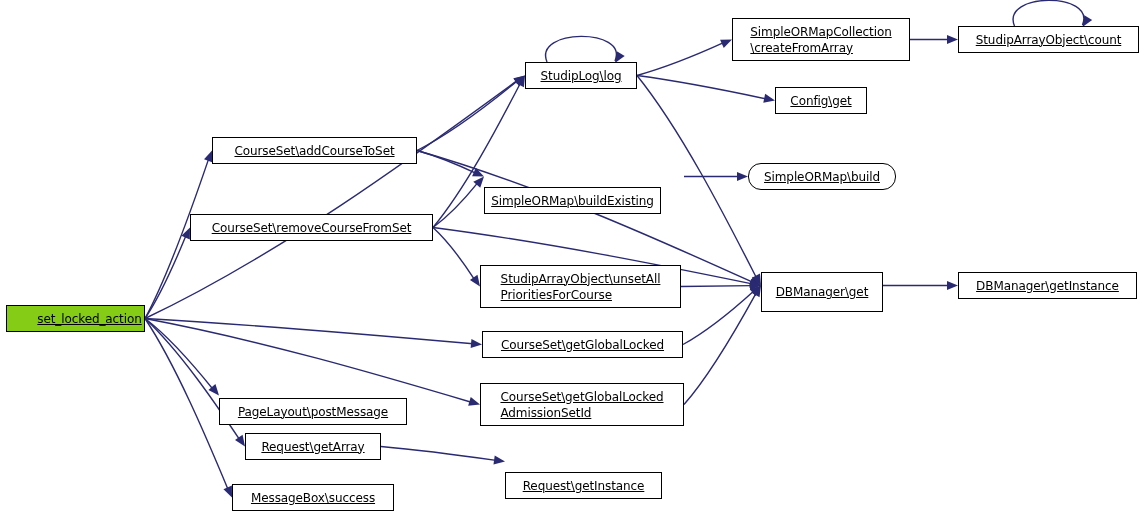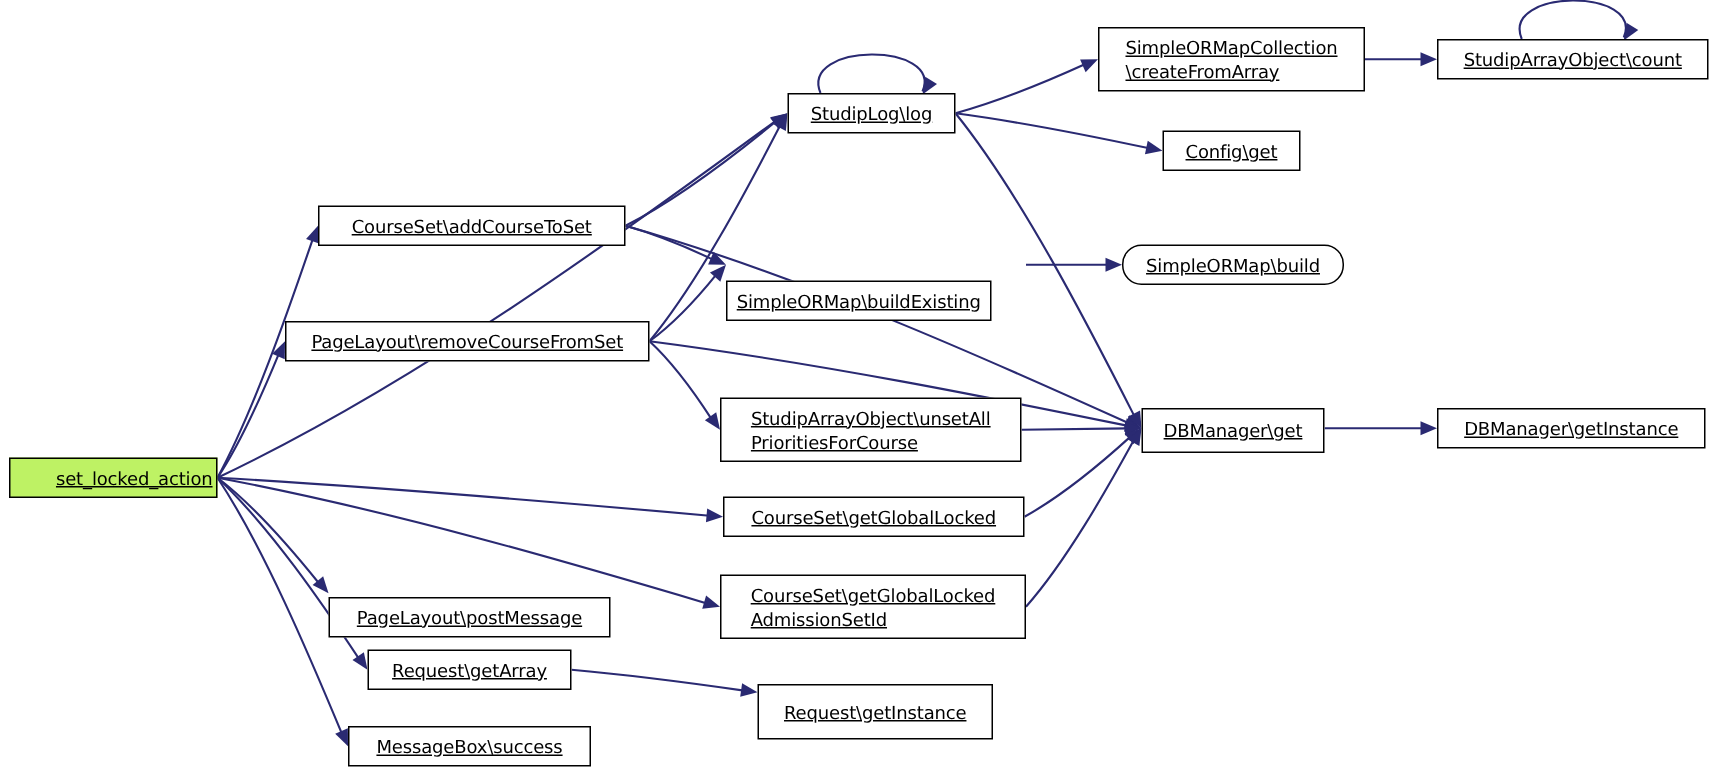--- a/index.html
+++ b/index.html
@@ -33,21 +33,21 @@
     text-align: left;
     color: #000000;
     font-size: 12px;
     line-height: 16px;
     letter-spacing: -0.1px;
     white-space: pre-line;
     cursor: default;
     text-decoration: underline;
   }
   .node-box.root {
-    background: #bef264;
+    background: #84cc16;
     border: 1px solid #000000;
     padding-left: 28px;
   }
   .edge-line {
     fill: none;
     stroke: #2a2a72;
     stroke-width: 1.4px;
   }
   .edge-head {
     fill: #2a2a72;
@@ -110,33 +110,33 @@
       <path d="M 910 39.5 C 926.8 39.5, 943.6 39.5, 949 39.5" class="edge-line"></path>
       <polygon points="958,39.5 947,34.9 947,44.1" class="edge-head"></polygon>
       <path d="M 1014.5 26 C 1000.5 -8, 1096.5 -8, 1082.5 25" class="edge-line"></path>
       <polygon points="1082.5,27 1092.1711723197109,20.026591510426467 1084.3279467167636,15.217869004264404" class="edge-head"></polygon>
       <path d="M 883 285.5 C 909.25 285.5, 935.5 285.5, 949 285.5" class="edge-line"></path>
       <polygon points="958,285.5 947,280.9 947,290.1" class="edge-head"></polygon>
     </svg>
   <div id="node-layer">
       <div class="node-box root" style="left: 6px; top: 305px; width: 139px; height: 27px;">set_locked_action</div>
       <div class="node-box" style="left: 212px; top: 137px; width: 205px; height: 27px;">CourseSet\addCourseToSet</div>
-      <div class="node-box" style="left: 190px; top: 214px; width: 243px; height: 27px;">PageLayout\removeCourseFromSet</div>
+      <div class="node-box" style="left: 190px; top: 214px; width: 243px; height: 27px;">CourseSet\removeCourseFromSet</div>
       <div class="node-box" style="left: 219px; top: 398px; width: 188px; height: 27px;">PageLayout\postMessage</div>
       <div class="node-box" style="left: 245px; top: 433px; width: 136px; height: 27px;">Request\getArray</div>
       <div class="node-box" style="left: 232px; top: 484px; width: 162px; height: 27px;">MessageBox\success</div>
       <div class="node-box" style="left: 525px; top: 62px; width: 112px; height: 27px;">StudipLog\log</div>
       <div class="node-box" style="left: 484px; top: 160px; width: 177px; height: 27px; margin-top: 27px;">SimpleORMap\buildExisting</div>
       <div class="node-box" style="left: 480px; top: 265px; width: 201px; height: 43px;">StudipArrayObject\unsetAll
 PrioritiesForCourse</div>
       <div class="node-box" style="left: 482px; top: 331px; width: 201px; height: 27px;">CourseSet\getGlobalLocked</div>
       <div class="node-box" style="left: 480px; top: 383px; width: 204px; height: 43px;">CourseSet\getGlobalLocked
 AdmissionSetId</div>
-      <div class="node-box" style="left: 505px; top: 456px; width: 157px; height: 37px;">Request\getInstance</div>
+      <div class="node-box" style="left: 505px; top: 472px; width: 157px; height: 27px;">Request\getInstance</div>
       <div class="node-box" style="left: 732px; top: 18px; width: 178px; height: 43px;">SimpleORMapCollection
 \createFromArray</div>
       <div class="node-box" style="left: 775px; top: 87px; width: 92px; height: 27px;">Config\get</div>
       <div class="node-box" style="left: 748px; top: 163px; width: 148px; height: 27px; border-radius: 13px;">SimpleORMap\build</div>
-      <div class="node-box" style="left: 761px; top: 272px; width: 122px; height: 30px;">DBManager\get</div>
+      <div class="node-box" style="left: 761px; top: 272px; width: 122px; height: 40px;">DBManager\get</div>
       <div class="node-box" style="left: 958px; top: 26px; width: 181px; height: 27px;">StudipArrayObject\count</div>
       <div class="node-box" style="left: 958px; top: 272px; width: 179px; height: 27px;">DBManager\getInstance</div>
     </div>
 </div>
 
 </body></html>

